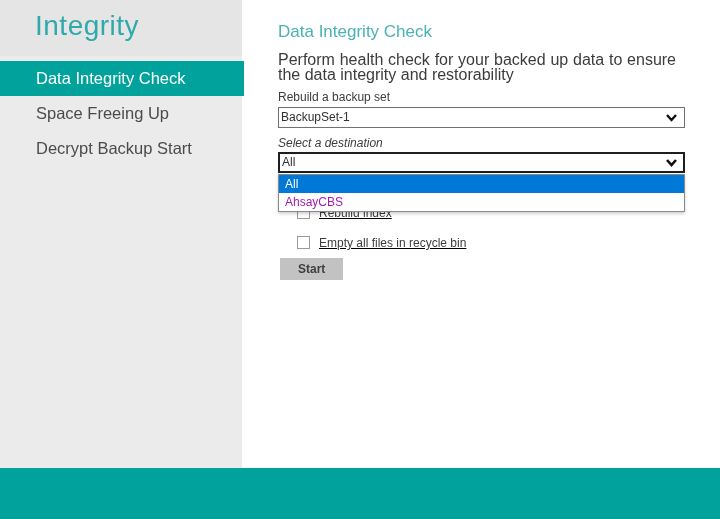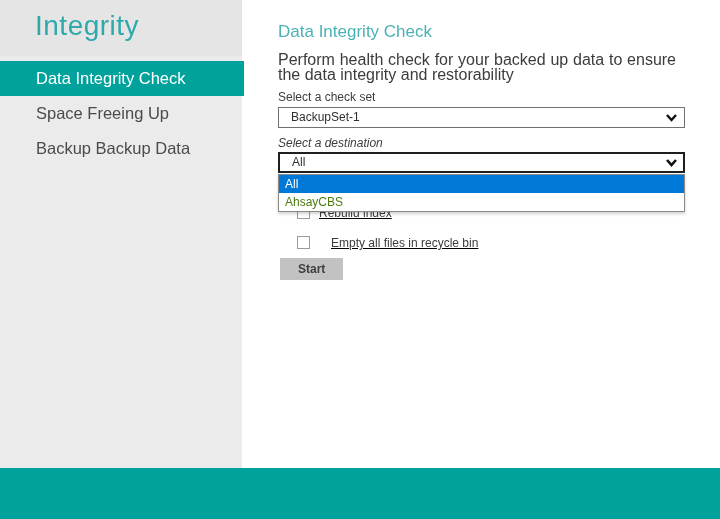--- a/index.html
+++ b/index.html
@@ -50,46 +50,46 @@
   }
   .field-label{
     position:absolute;left:0;
     font-size:12px;color:var(--text-dark);white-space:nowrap;
   }
   .label-backupset{top:90px;}
   .label-destination{top:136px;font-style:italic;}
   .select-box{
     position:absolute;left:0;width:407px;height:21px;
     background:#fff;border:1px solid #707070;
-    font-size:12px;color:#2f2f2f;line-height:19px;padding-left:12px;
+    font-size:12px;color:#2f2f2f;line-height:19px;padding-left:2px;
     cursor:pointer;
   }
   .select-backupset{top:107px;}
   .select-destination{top:152px;border:2px solid #1e1e1e;line-height:17px;}
   .chevron{
     position:absolute;right:5px;top:2px;width:15px;height:15px;
   }
   .select-destination .chevron{top:1px;right:4px;}
   .dropdown-list{
     position:absolute;left:0;top:174px;width:407px;
     background:#fff;border:1px solid #8a8a8a;z-index:10;
     box-shadow:0 2px 3px rgba(0,0,0,.18);
   }
   .dropdown-option{
     height:18px;line-height:18px;padding-left:6px;
-    font-size:12px;color:#4d7c0f;cursor:pointer;white-space:nowrap;
+    font-size:12px;color:#a21caf;cursor:pointer;white-space:nowrap;
   }
   .dropdown-option.highlighted{
     background:var(--highlight-blue);color:#ffffff;
   }
   .checkbox-row{
     position:absolute;left:19px;display:flex;cursor:pointer;text-decoration:underline;
   }
   .row-rebuild{top:206px;z-index:1;}
-  .row-recycle{top:236px;gap:12px;}
+  .row-recycle{top:236px;}
   .checkbox{
     width:13px;height:13px;background:#fff;border:1px solid #9a9a9a;
     flex:0 0 auto;
   }
   .checkbox-label{
     margin-left:9px;font-size:12px;color:var(--text-dark);white-space:nowrap;
   }
   .start-button{
     position:absolute;left:2px;top:258px;
     background:var(--start-bg);border:none;
@@ -103,29 +103,29 @@
 </style>
 </head>
 <body>
 
 <div class="sidebar">
   <div class="sidebar-header"></div>
   <div class="sidebar-title">Integrity</div>
   <div class="menu">
     <div class="menu-item selected">Data Integrity Check</div>
     <div class="menu-item">Space Freeing Up</div>
-    <div class="menu-item">Backup Backup Data</div>
+    <div class="menu-item">Decrypt Backup Start</div>
   </div>
 </div>
 
 <div class="main">
   <div class="main-title">Data Integrity Check</div>
   <div class="main-desc">Perform health check for your backed up data to ensure the data integrity and restorability</div>
 
-  <div class="field-label label-backupset">Select a check set</div>
+  <div class="field-label label-backupset">Rebuild a backup set</div>
   <div class="select-box select-backupset">
     <span>BackupSet-1</span>
     <span class="chevron">
       <svg width="15" height="15" viewBox="0 0 15 15">
           <polyline points="3,5 7.5,10 12,5" fill="none" stroke="#111111" stroke-width="2.4"></polyline>
         </svg>
     </span>
   </div>
 
   <div class="field-label label-destination">Select a destination</div>

